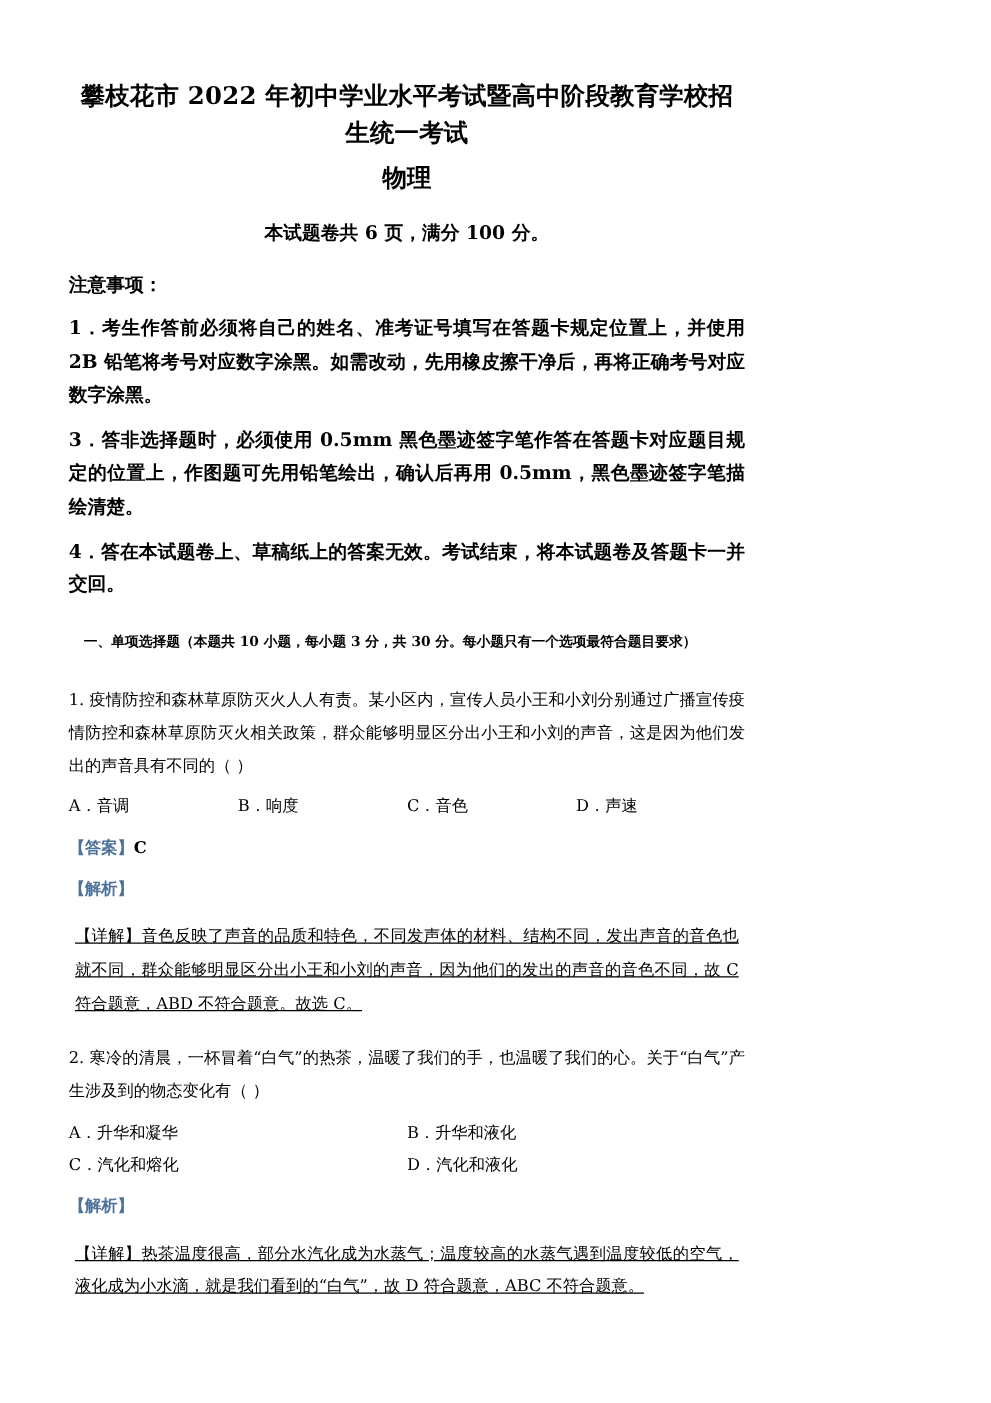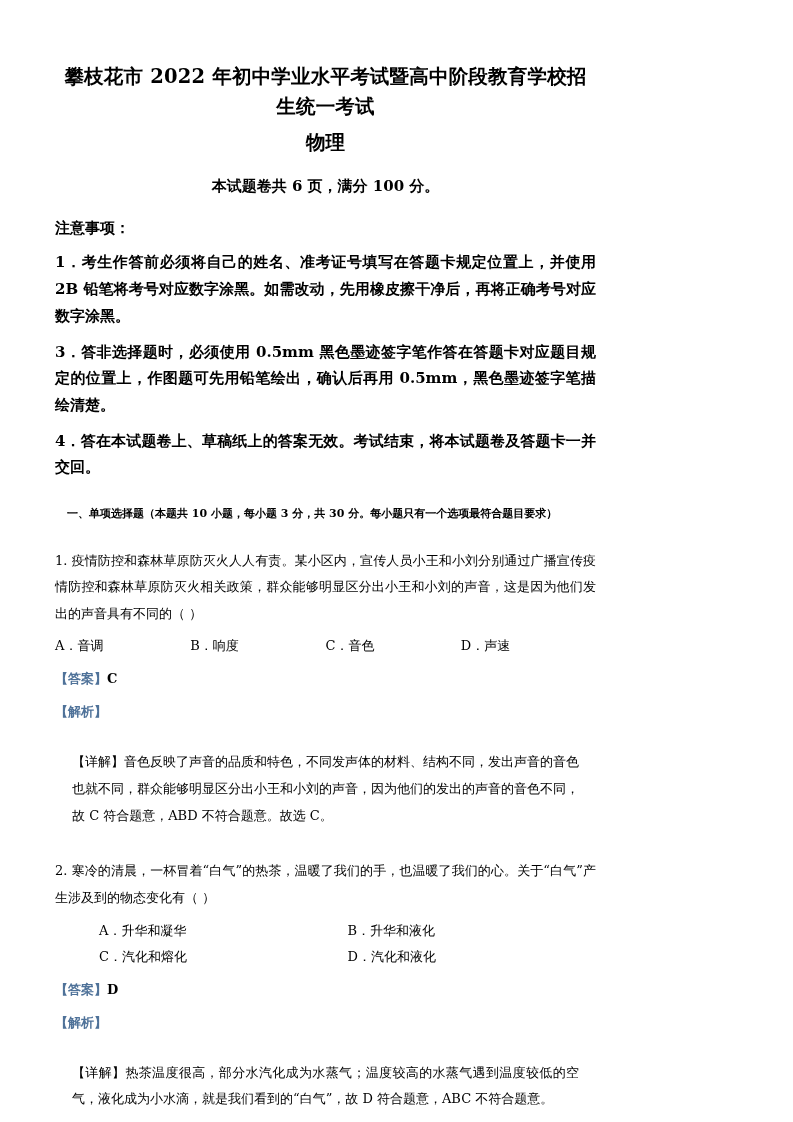--- a/index.html
+++ b/index.html
@@ -98,21 +98,20 @@
     flex: 0 0 25%;
     box-sizing: border-box;
   }
   .options-grid {
     padding-top: 6px;
     font-size: 13px;
     line-height: 2.0;
   }
   .options-grid .grid-line {
     display: flex;
-    margin-left: 44px;
   }
   .options-grid .opt {
     flex: 0 0 50%;
     box-sizing: border-box;
   }
 
   
   .answer-line,
   .analysis-line {
     margin: 0;
@@ -121,26 +120,27 @@
     line-height: 2.0;
     font-weight: bold;
   }
   .tag-blue {
     color: #4f7299;
   }
   .answer-value {
     color: #000000;
   }
   .detail-para {
-    margin: 17px;
+    margin: 5px;
     padding-top: 7px;
     font-size: 13px;
     line-height: 2.05;
     text-align: justify;
     text-justify: inter-ideograph;
+    text-decoration: underline;
   }
 </style>
 </head>
 <body>
 
 <div class="page">
 
   <h1 class="doc-title">攀枝花市 2022 年初中学业水平考试暨高中阶段教育学校招生统一考试</h1>
   <h2 class="doc-subject">物理</h2>
   <p class="doc-meta">本试题卷共 6 页，满分 100 分。</p>
@@ -170,18 +170,17 @@
     <div class="options-grid">
       <div class="grid-line">
         <span class="opt">A．升华和凝华</span>
         <span class="opt">B．升华和液化</span>
       </div>
       <div class="grid-line">
         <span class="opt">C．汽化和熔化</span>
         <span class="opt">D．汽化和液化</span>
       </div>
     </div>
-    <p class="answer-line"><span class="tag-blue">【答案】</span><span class="answer-value">D</span></p>
     <p class="analysis-line"><span class="tag-blue">【解析】</span></p>
     <p class="detail-para"><span>【详解】</span><span>热茶温度很高，部分水汽化成为水蒸气；温度较高的水蒸气遇到温度较低的空气，液化成为小水滴，就是我们看到的“白气”，故 D 符合题意，ABC 不符合题意。</span></p>
   </div>
 
 </div>
 
 </body></html>

